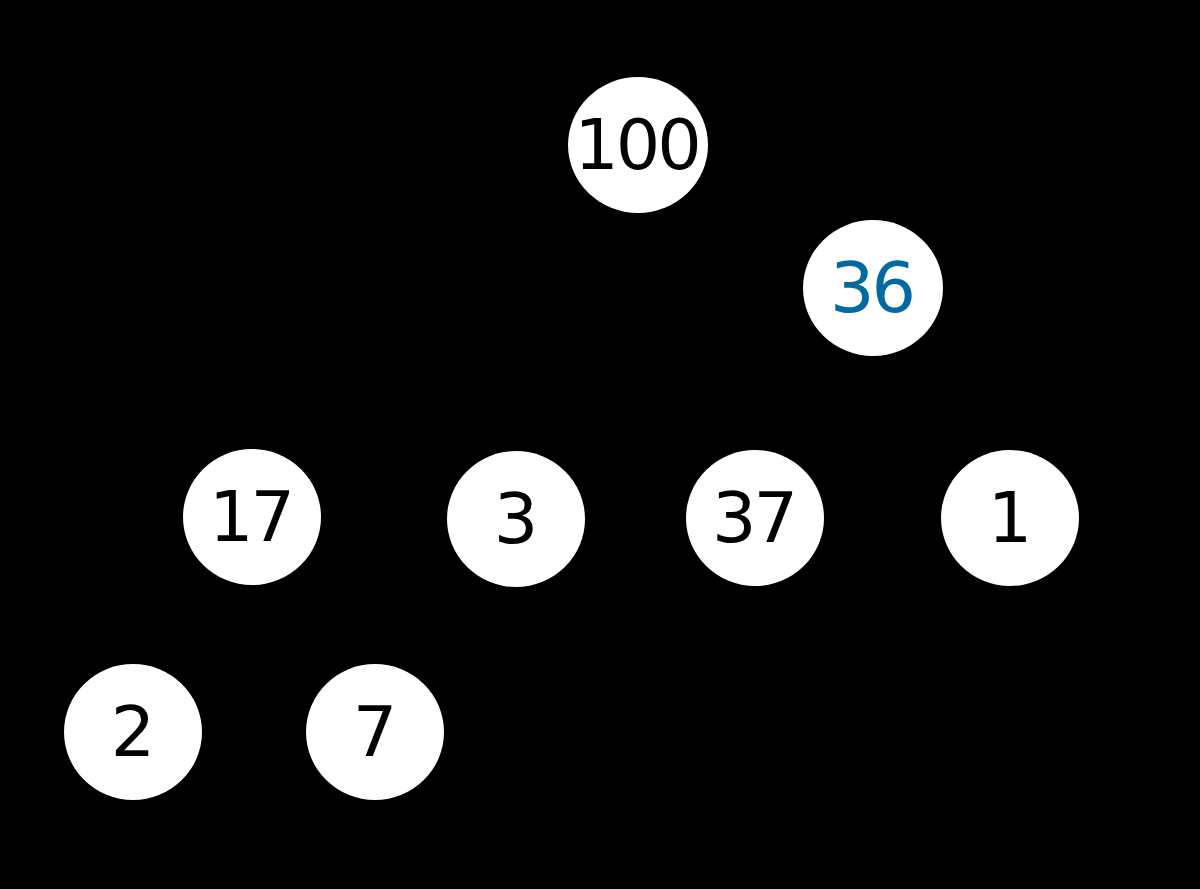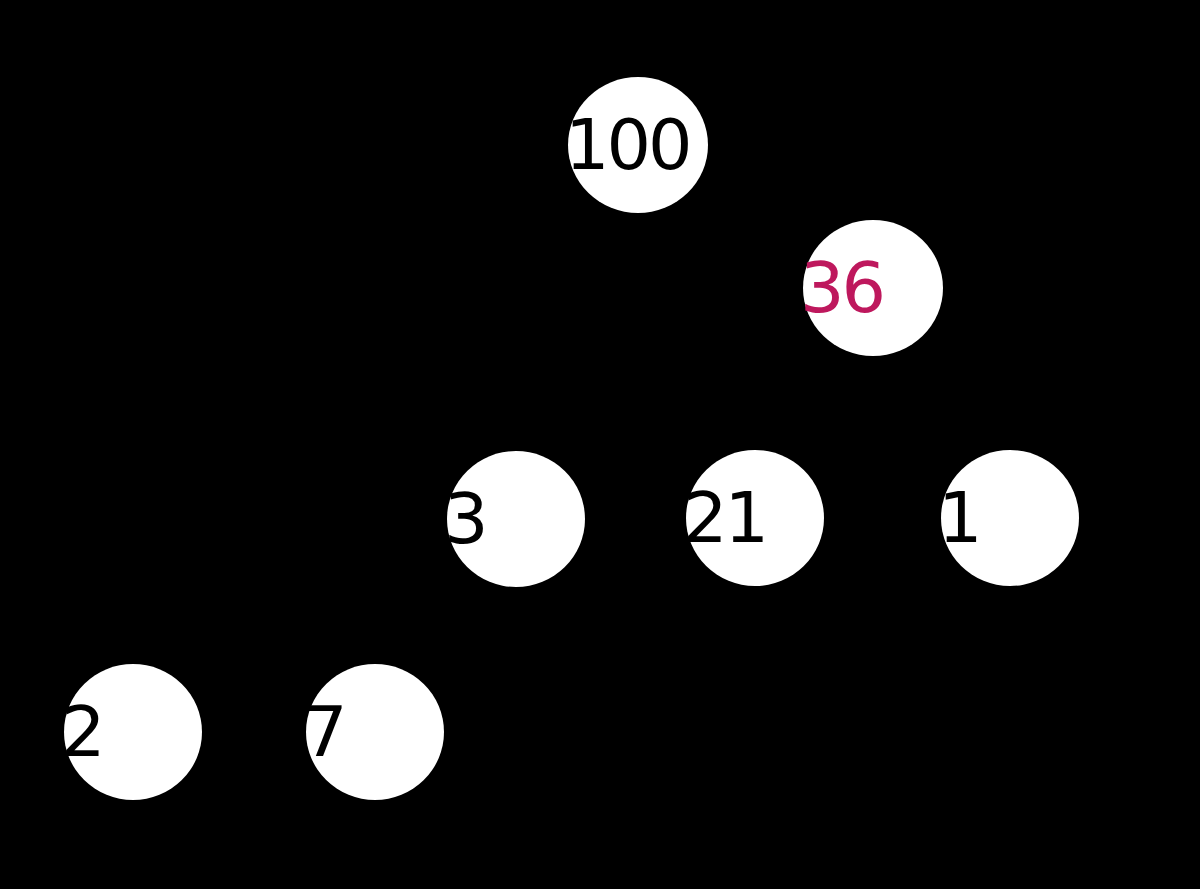--- a/index.html
+++ b/index.html
@@ -11,20 +11,21 @@
     width: 1200px;
     height: 889px;
     overflow: hidden;
     font-family: "DejaVu Sans", sans-serif;
   }
   .node {
     position: absolute;
     border-radius: 50%;
     display: flex;
     align-items: center;
+    justify-content: center;
     box-sizing: border-box;
   }
   .node-label {
     font-size: 70px;
     line-height: 1;
     letter-spacing: -3px;
     text-indent: -3px; 
     font-weight: 400;
     user-select: none;
   }
@@ -32,31 +33,34 @@
 </head>
 <body>
 
 <div class="canvas" style="background: rgb(0, 0, 0);">
 
   <div class="node" style="left: 568px; top: 77px; width: 140px; height: 136px; background: rgb(255, 255, 255); color: rgb(0, 0, 0);">
     <span class="node-label">100</span>
   </div>
 
 
-  <div class="node" style="left: 803px; top: 220px; width: 140px; height: 136px; background: rgb(255, 255, 255); color: #be185d;">
+  <div class="node" style="left: 803px; top: 220px; width: 140px; height: 136px; background: rgb(255, 255, 255); color: #0369a1;">
     <span class="node-label">36</span>
   </div>
 
+  <div class="node" style="left: 183px; top: 449px; width: 138px; height: 136px; background: rgb(255, 255, 255); color: rgb(0, 0, 0);">
+    <span class="node-label">17</span>
+  </div>
 
   <div class="node" style="left: 447px; top: 451px; width: 138px; height: 136px; background: rgb(255, 255, 255); color: rgb(0, 0, 0);">
     <span class="node-label">3</span>
   </div>
 
   <div class="node" style="left: 686px; top: 450px; width: 138px; height: 136px; background: rgb(255, 255, 255); color: rgb(0, 0, 0);">
-    <span class="node-label">21</span>
+    <span class="node-label">37</span>
   </div>
 
   <div class="node" style="left: 941px; top: 450px; width: 138px; height: 136px; background: rgb(255, 255, 255); color: rgb(0, 0, 0);">
     <span class="node-label">1</span>
   </div>
 
   <div class="node" style="left: 64px; top: 664px; width: 138px; height: 136px; background: rgb(255, 255, 255); color: rgb(0, 0, 0);">
     <span class="node-label">2</span>
   </div>
 

